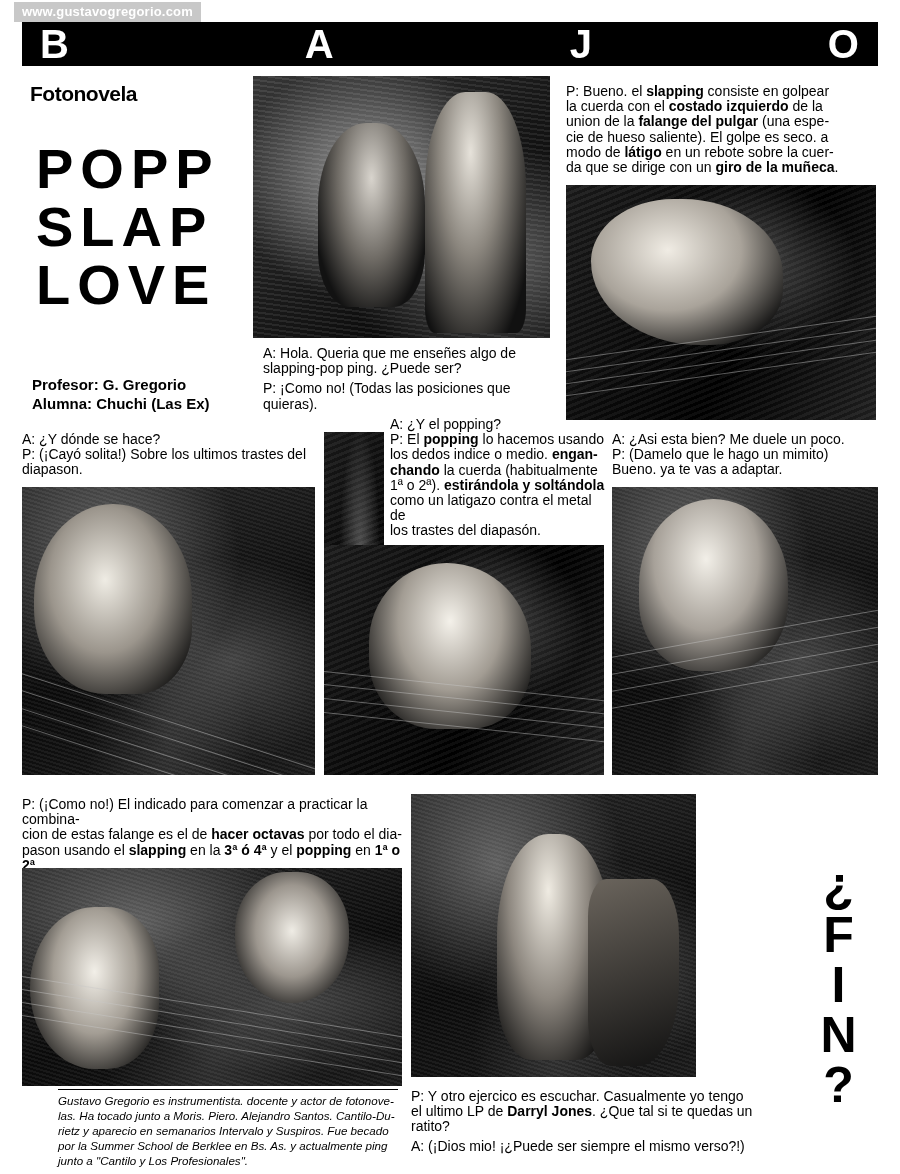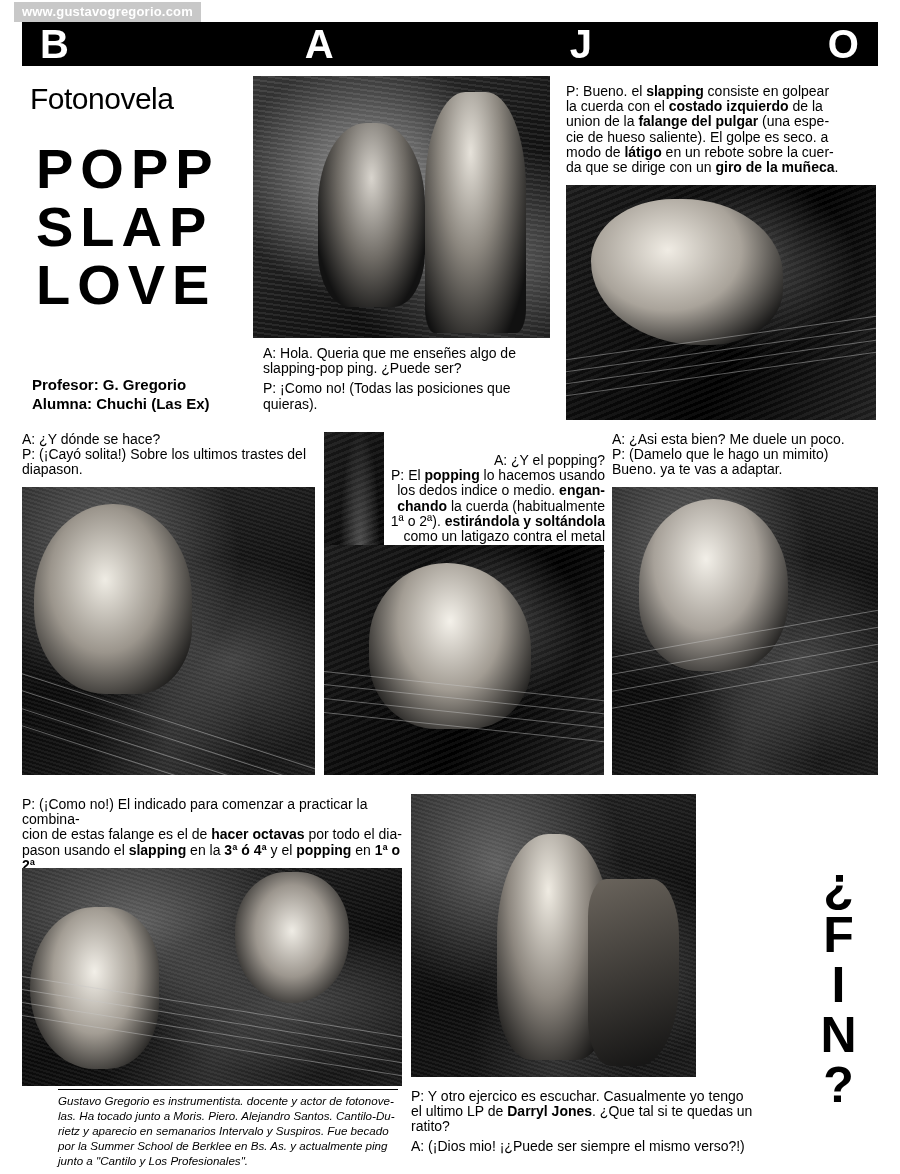--- a/index.html
+++ b/index.html
@@ -34,21 +34,21 @@
   }
   .masthead span {
     font-family:"Liberation Sans", sans-serif;
     font-weight:bold; font-size:40px; line-height:40px;
     letter-spacing:1px;
   }
 
   
   .fotonovela {
     position:absolute; left:30px; top:82px;
-    font-size:30px; font-weight:normal; letter-spacing:-0.5px;
+    font-size:21px; font-weight:bold; letter-spacing:-0.5px;
   }
   .bigtitle {
     position:absolute; left:36px; top:140px; width:210px;
     font-size:56px; font-weight:bold; line-height:58px;
     letter-spacing:7px;
   }
   .credits {
     position:absolute; left:32px; top:375px; width:220px;
     font-size:15px; font-weight:bold; line-height:19px;
   }
@@ -197,21 +197,21 @@
                 background:radial-gradient(ellipse at 45% 40%, #efece4 0%, #9b958c 45%, #0c0c0c 88%);
                 border-radius:50% 50% 35% 45%;"></div>
     <div class="neck">
       <i style="top:58%; transform:rotate(18deg);"></i>
       <i style="top:64%; transform:rotate(18deg);"></i>
       <i style="top:70%; transform:rotate(18deg);"></i>
       <i style="top:76%; transform:rotate(18deg);"></i>
     </div>
   </div>
 
-  <div class="cap" style="left:390px; top:453px; width:215px;text-align:right;">
+  <div class="cap" style="left:390px; top:417px; width:215px;">
     <div>A: ¿Y el popping?</div>
     <div><span>P: El </span><b>popping</b><span> lo hacemos usando</span></div>
     <div><span>los dedos indice o medio. </span><b>engan-</b></div>
     <div><b>chando</b><span> la cuerda (habitualmente</span></div>
     <div><span>1ª o 2ª). </span><b>estirándola y soltándola</b></div>
     <div>como un latigazo contra el metal de</div>
     <div>los trastes del diapasón.</div>
   </div>
 
   <div class="photo dark" style="left:324px; top:432px; width:60px; height:343px;">

